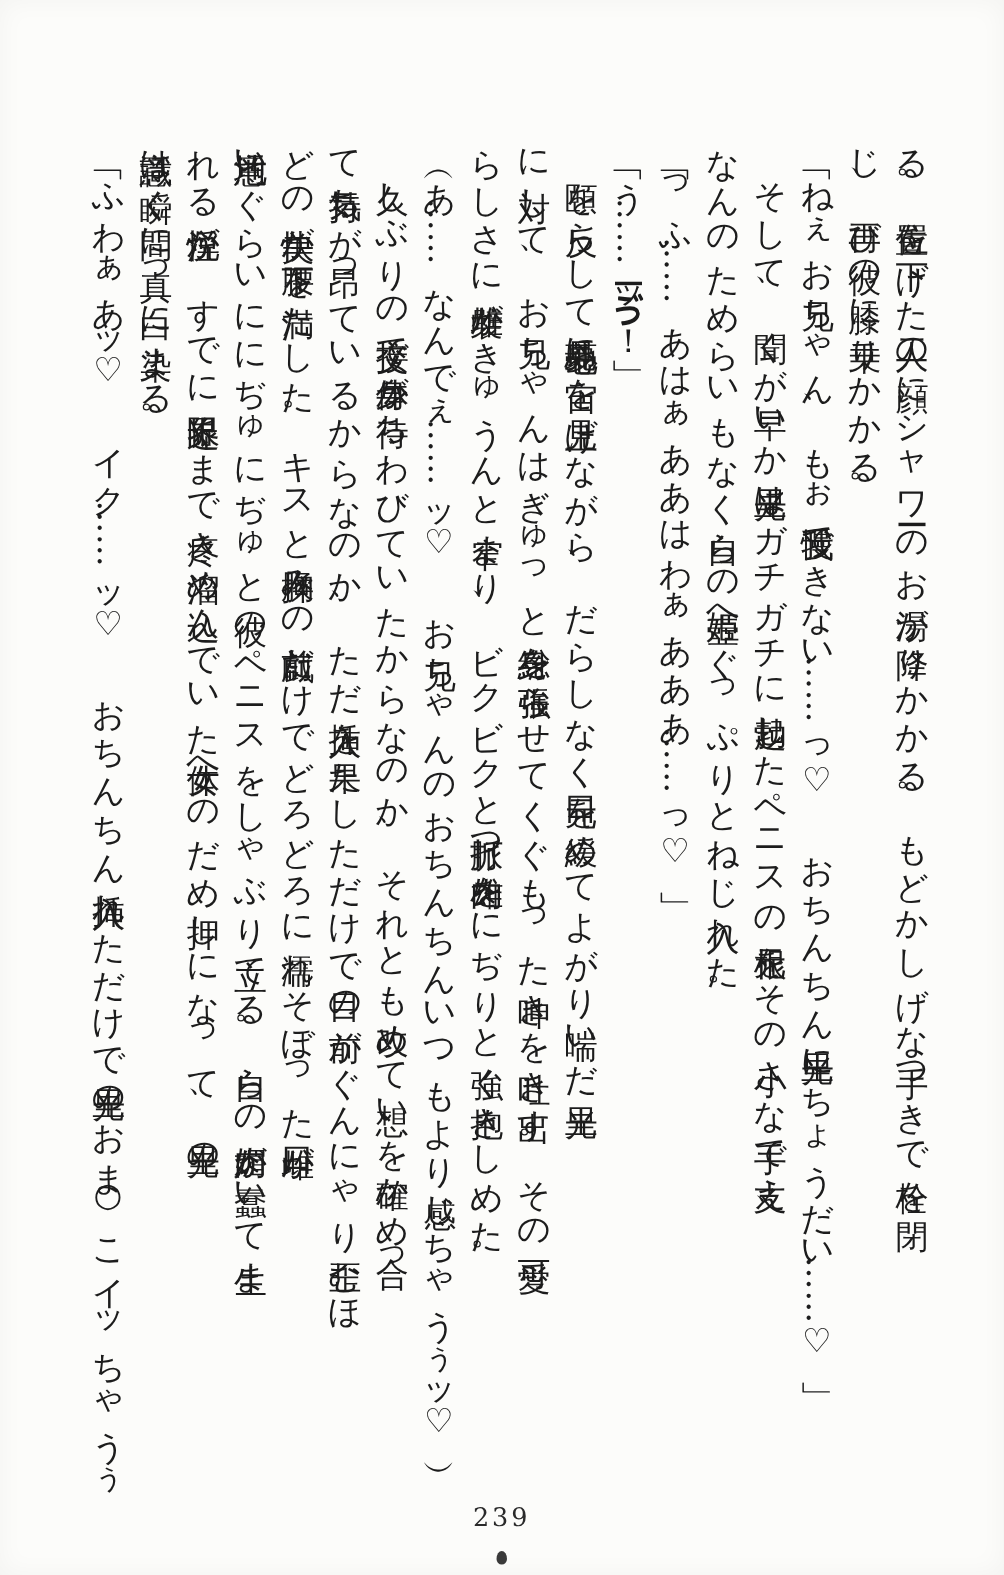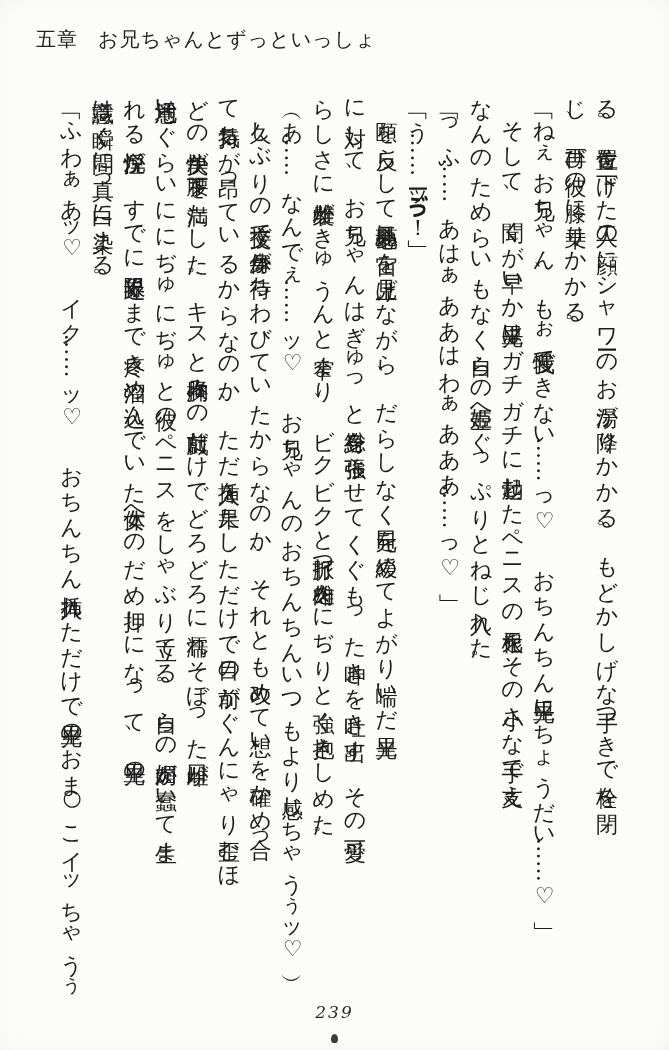--- a/index.html
+++ b/index.html
@@ -50,40 +50,36 @@
   
   .page-number {
     position: absolute;
     top: 1002px;
     left: 0;
     width: 669px;
     text-align: center;
     font-size: 17px;
     letter-spacing: 2px;
     color: #2a2a2a;
-    font-style: italic;
   }
   .ornament {
     position: absolute;
     top: 1034px;
     left: 331px;
     width: 7px;
     height: 9px;
     background: #3a3a3a;
     border-radius: 50% 50% 50% 50% / 60% 60% 40% 40%;
   }
 </style>
 </head>
 <body>
 
 <div class="page">
 
-  <div class="header">
-    <span class="chapter-no">五章</span><span>お兄ちゃんとずっといっしょ</span>
-  </div>
 
   <div class="body-text">
       <div class="line">る。位置を下げた二人の顔にシャワーのお湯が降りかかる。もどかしげな手つきで栓を閉</div>
       <div class="line">じ、再び彼の膝に乗りかかる。</div>
       <div class="line indent">「ねぇお兄ちゃん、もぉ我慢できない……っ♡　おちんちん光里にちょうだい……♡」</div>
       <div class="line indent">そして、聞くが早いか光里はガチガチに勃起したペニスの根元をその小さな手で支え、</div>
       <div class="line">なんのためらいもなく自らの姫壺へぐっぷりとねじ入れた。</div>
       <div class="line indent">「っふ……あはぁああはわぁあああ……っ♡」</div>
       <div class="line indent">「う……ゔゔーッ！」</div>
       <div class="line indent">頤を反らして夢見心地に宙を見上げながら、だらしなく口元を緩めてよがり喘いだ光里</div>

